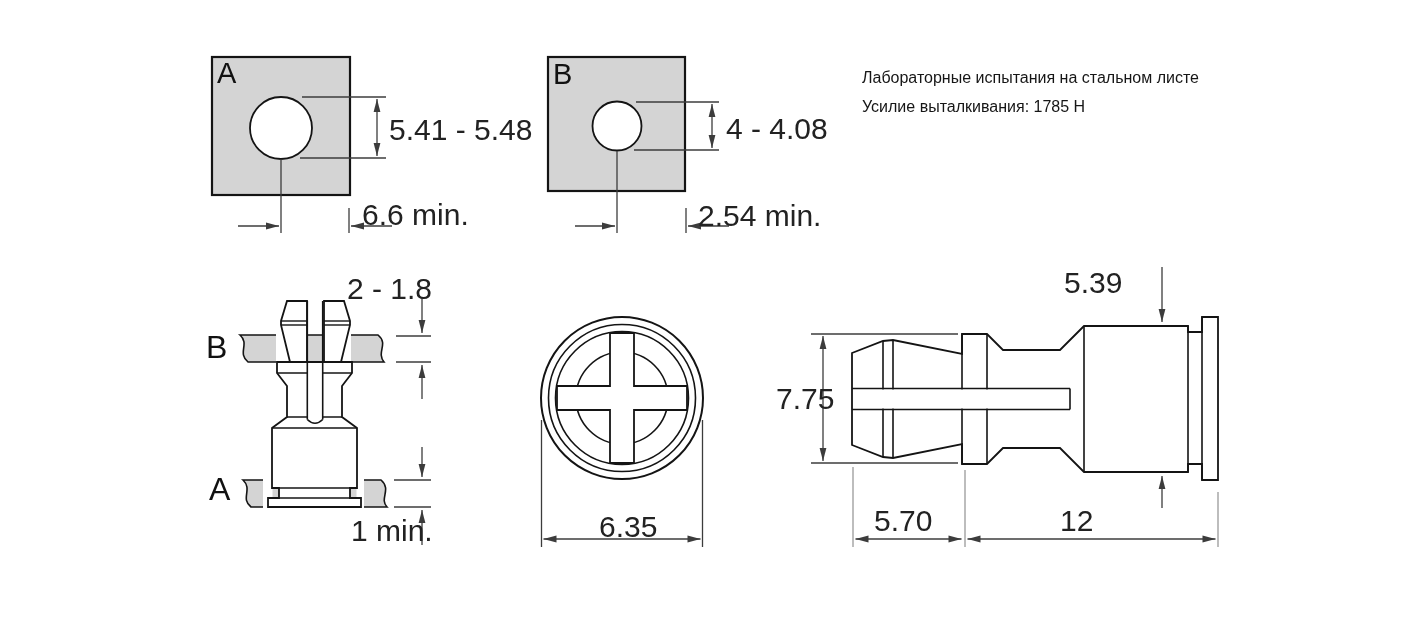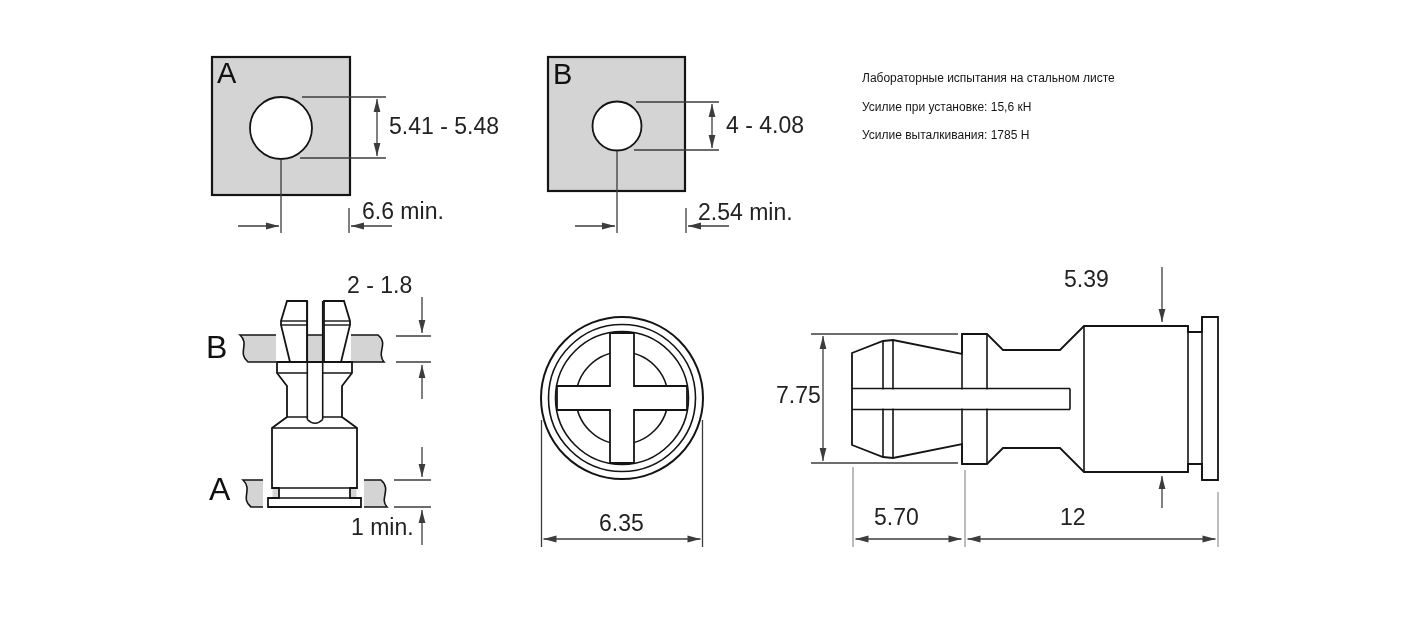--- a/index.html
+++ b/index.html
@@ -10,24 +10,24 @@
     --text:#1c1c1c;
   }
   html,body{margin:0;padding:0;background:#fff;}
   #stage{
     position:relative;width:1416px;height:633px;background:#ffffff;
     font-family:"Liberation Sans","DejaVu Sans",sans-serif;color:var(--text);
     overflow:hidden;
   }
   #linework{position:absolute;left:0;top:0;}
   .txt{position:absolute;white-space:nowrap;line-height:1;}
-  .dim-text{font-size:23px;color:#222;}
+  .dim-text{font-size:30px;color:#222;}
   .panel-label{font-size:29px;color:#111;}
   .panel-label-side{font-size:32px;color:#111;}
-  .info{position:absolute;left:862px;top:64px;font-size:12px;line-height:28.5px;color:#161616;}
+  .info{position:absolute;left:862px;top:64px;font-size:16px;line-height:28.5px;color:#161616;}
   .info div{white-space:nowrap;}
 </style>
 </head>
 <body>
 
 <div id="stage">
 
   <svg id="linework" width="1416" height="633" viewBox="0 0 1416 633">
     <defs>
       <marker id="arr" markerUnits="userSpaceOnUse" markerWidth="15" markerHeight="10" refX="14" refY="5" orient="auto-start-reverse">
@@ -165,21 +165,20 @@
   <div class="txt panel-label" style="left:553px;top:60px">B</div>
 
   <div class="txt dim-text" style="left:389px;top:115px">5.41 - 5.48</div>
   <div class="txt dim-text" style="left:362px;top:200px">6.6 min.</div>
 
   <div class="txt dim-text" style="left:726px;top:114px">4 - 4.08</div>
   <div class="txt dim-text" style="left:698px;top:201px">2.54 min.</div>
 
   <div class="info">
     <div>Лабораторные испытания на стальном листе</div>
-    <div>Усилие при установке: 15,6 кН</div>
     <div>Усилие выталкивания: 1785 Н</div>
   </div>
 
   <div class="txt dim-text" style="left:347px;top:274px">2 - 1.8</div>
   <div class="txt panel-label-side" style="left:206px;top:331px">B</div>
   <div class="txt panel-label-side" style="left:209px;top:473px">A</div>
   <div class="txt dim-text" style="left:351px;top:516px">1 min.</div>
 
   <div class="txt dim-text" style="left:599px;top:512px">6.35</div>
 

